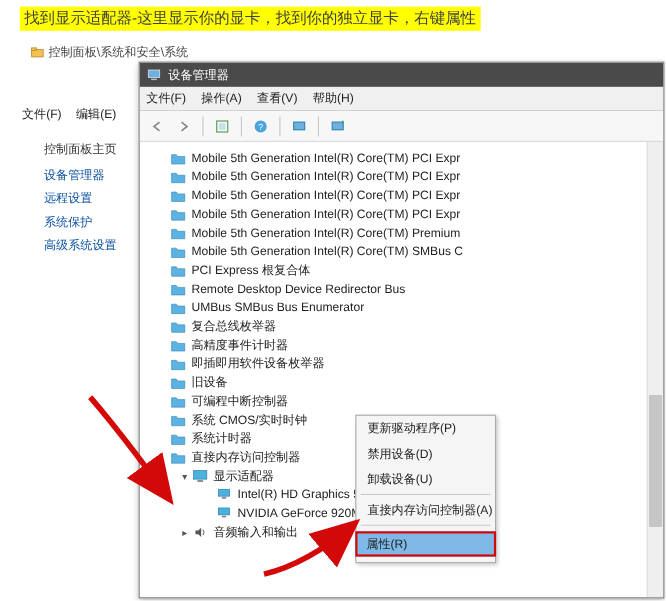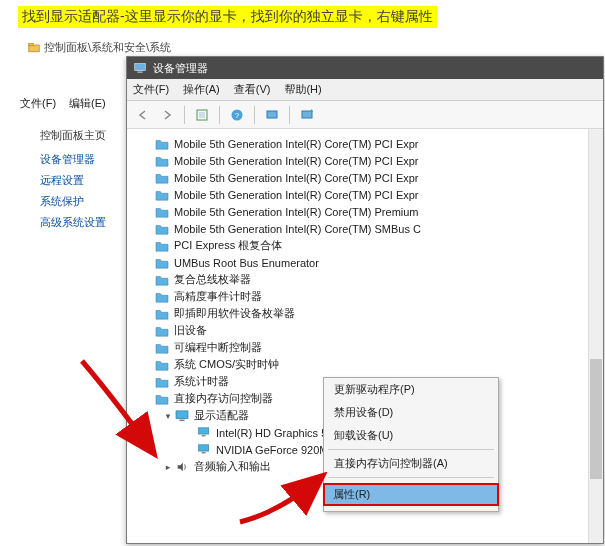--- a/index.html
+++ b/index.html
@@ -28,21 +28,21 @@
   .tree-row.cat .exp { width: 10px; height: 10px; margin-right: 2px; display: flex; align-items: center; justify-content: center; color: #555; font-size: 9px; }
   .tree-row.child { padding-left: 70px; }
   .tree-row .mon { width: 14px; height: 11px; margin-right: 5px; flex: 0 0 auto; }
   .scrollbar { position: absolute; right: 0; top: 0; bottom: 0; width: 15px; background: #efefef; border-left: 1px solid #ddd; }
   .scrollbar .thumb { position: absolute; left: 1px; right: 1px; top: 230px; height: 120px; background: #c6c6c6; border-radius: 1px; }
   
   .folder-svg { fill: #5cb2e0; }
   .folder-stroke { stroke: #2d7fb2; }
   .mon-svg { fill: #4db1dd; stroke: #2d7fb2; }
   
-  .ctx { position: absolute; width: 176px; background: #f5f5f5; border: 1px solid #aaa; box-shadow: 2px 2px 4px rgba(0,0,0,.25); font-size: 11px; }
+  .ctx { position: absolute; width: 128px; background: #f5f5f5; border: 1px solid #aaa; box-shadow: 2px 2px 4px rgba(0,0,0,.25); font-size: 11px; }
   .ctx .ci { padding: 4px 10px; color: #222; white-space: nowrap; }
   .ctx .sep { height: 1px; background: #ccc; margin: 2px 4px; }
   .ctx .hl { background: #7fb9e8; border: 2px solid #d30808; padding: 2px 8px; margin: 5px -1px; }
   
   .arrow { position: absolute; pointer-events: none; }
 </style>
 </head>
 <body>
 
 
@@ -176,21 +176,28 @@
             <path class="folder-svg" d="M1 3 h5 l1.5 2 H15 v8 H1 z"></path>
             <path class="folder-stroke" fill="none" stroke-width=".6" d="M1 3 h5 l1.5 2 H15 v8 H1 z"></path>
           </svg>
           <span>PCI Express 根复合体</span>
         </div>
         <div class="tree-row">
           <svg class="fi" viewBox="0 0 16 14">
             <path class="folder-svg" d="M1 3 h5 l1.5 2 H15 v8 H1 z"></path>
             <path class="folder-stroke" fill="none" stroke-width=".6" d="M1 3 h5 l1.5 2 H15 v8 H1 z"></path>
           </svg>
-          <span>UMBus Root Bus Enumerator</span>
+          <span>Remote Desktop Device Redirector Bus</span>
+        </div>
+        <div class="tree-row">
+          <svg class="fi" viewBox="0 0 16 14">
+            <path class="folder-svg" d="M1 3 h5 l1.5 2 H15 v8 H1 z"></path>
+            <path class="folder-stroke" fill="none" stroke-width=".6" d="M1 3 h5 l1.5 2 H15 v8 H1 z"></path>
+          </svg>
+          <span>UMBus SMBus Bus Enumerator</span>
         </div>
         <div class="tree-row">
           <svg class="fi" viewBox="0 0 16 14">
             <path class="folder-svg" d="M1 3 h5 l1.5 2 H15 v8 H1 z"></path>
             <path class="folder-stroke" fill="none" stroke-width=".6" d="M1 3 h5 l1.5 2 H15 v8 H1 z"></path>
           </svg>
           <span>复合总线枚举器</span>
         </div>
         <div class="tree-row">
           <svg class="fi" viewBox="0 0 16 14">

